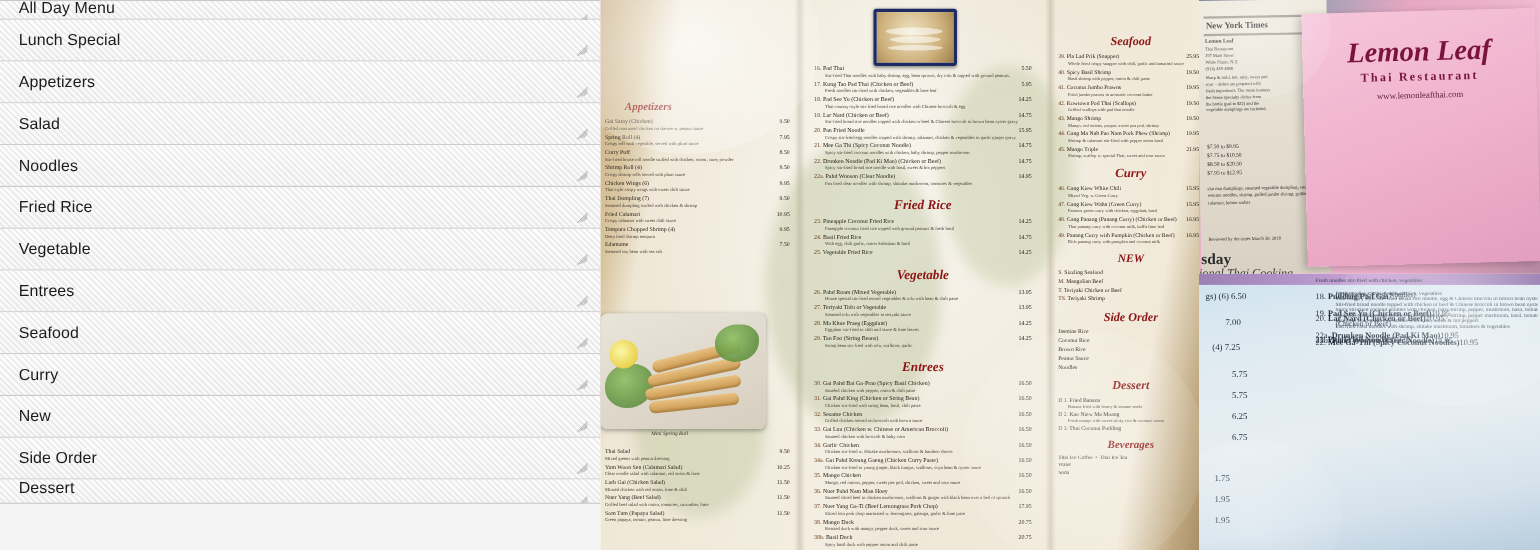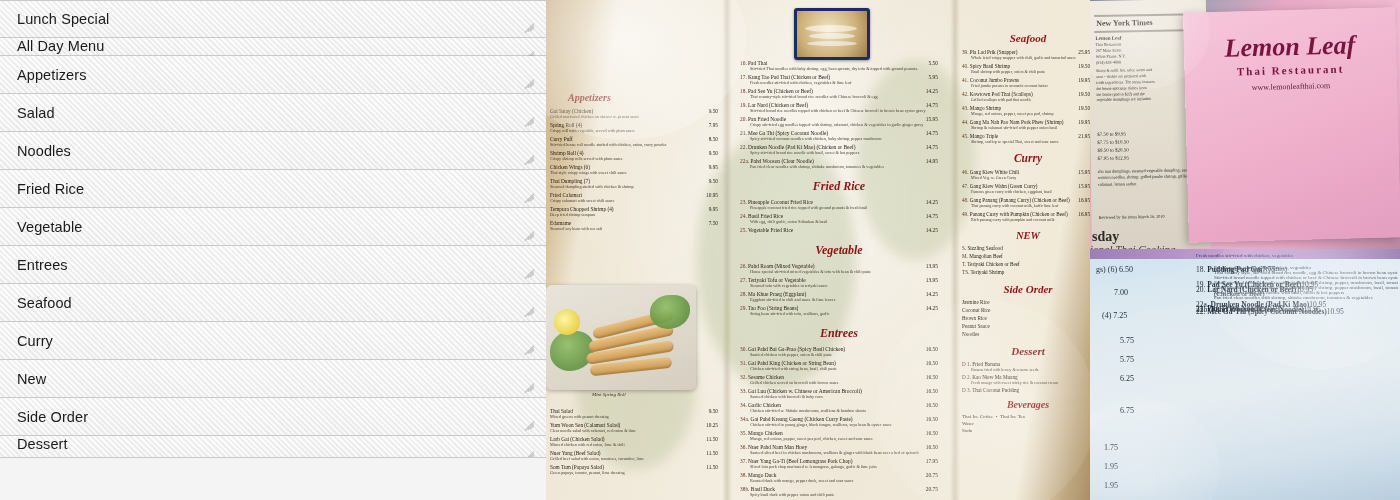--- a/index.html
+++ b/index.html
@@ -264,30 +264,30 @@
     background: radial-gradient(circle, rgba(255,255,255,0.7), rgba(255,255,255,0));
     pointer-events: none;
   }
 </style>
 </head>
 <body>
 
 <div id="page">
 
   <div id="category-list">
-    <div class="cat-row">
-      <span class="cat-label">Lunch Special</span>
-      <span class="cat-handle">
-          <span></span>
-          <span></span>
-          <span></span>
-        </span>
-    </div>
     <div class="cat-row clipped-top">
       <span class="cat-label">All Day Menu</span>
+      <span class="cat-handle">
+          <span></span>
+          <span></span>
+          <span></span>
+        </span>
+    </div>
+    <div class="cat-row">
+      <span class="cat-label">Lunch Special</span>
       <span class="cat-handle">
           <span></span>
           <span></span>
           <span></span>
         </span>
     </div>
     <div class="cat-row">
       <span class="cat-label">Appetizers</span>
       <span class="cat-handle">
           <span></span>
@@ -622,21 +622,21 @@
 
   <div class="photo" id="photo-blue">
     <div class="purple-strip"></div>
 
     <div style="position:absolute; left:0px; top:16px; width:96px; font-family:'Liberation Serif',serif; font-size:8px; color:#1f2b3a;">
       <div style="margin:0 0 14px 6px;"><span>gs) (6)</span> <span>6.50</span></div>
       <div style="margin:0 0 14px 24px;"><span>7.00</span></div>
       <div style="margin:0 0 16px 12px;"><span>(4)</span> <span>7.25</span></div>
       <div style="margin:0 0 10px 30px;"><span>5.75</span></div>
       <div style="margin:0 0 10px 30px;"><span>5.75</span></div>
-      <div style="margin:0 0 23px 30px;"><span>6.25</span></div>
+      <div style="margin:0 0 10px 30px;"><span>6.25</span></div>
       <div style="margin:0 0 28px 30px;"><span>6.75</span></div>
       <div style="margin:0 0 10px 14px;"><span>1.75</span></div>
       <div style="margin:0 0 10px 14px;"><span>1.95</span></div>
       <div style="margin:0 0 10px 14px;"><span>1.95</span></div>
     </div>
 
     <div style="position:absolute; left:106px; top:4px; right:2px;">
       <div class="blue-desc" style="font-size:5px;">Fresh noodles stir-fried with chicken, vegetables</div>
     </div>
 

